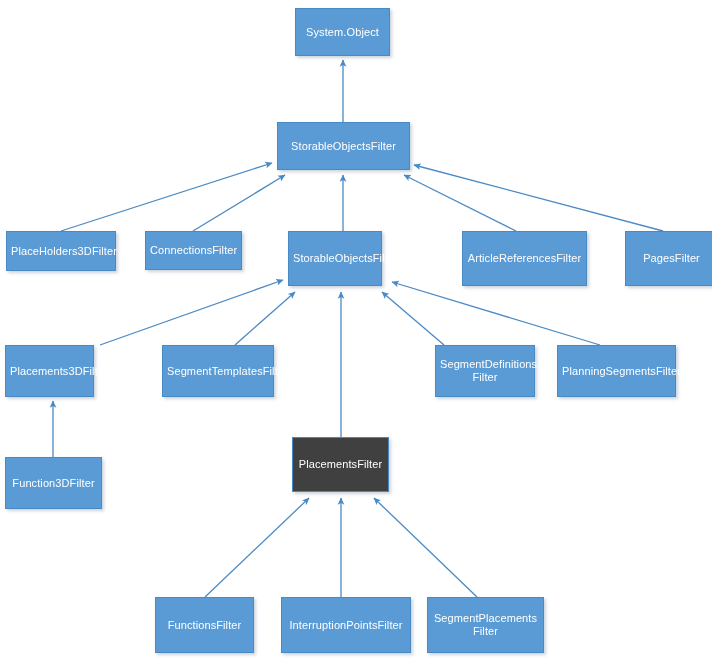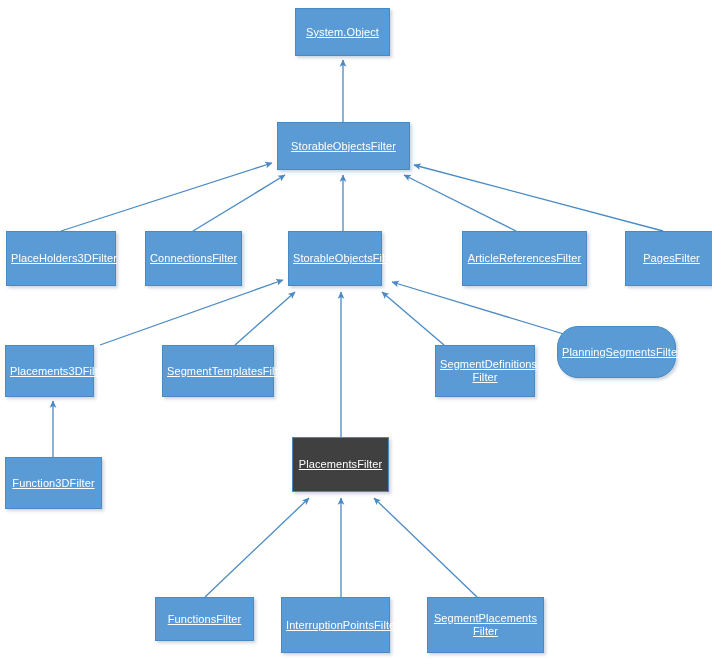--- a/index.html
+++ b/index.html
@@ -33,21 +33,20 @@
     display: flex;
     align-items: center;
     justify-content: center;
     text-align: center;
     color: #ffffff;
     font-size: 11px;
     line-height: 13px;
     letter-spacing: 0.1px;
     padding: 2px 4px;
     z-index: 2;
-    text-decoration: underline;
   }
   .node-label {
     display: block;
     width: 100%;
     white-space: pre-line;
   }
 </style>
 </head>
 <body>
 
@@ -74,24 +73,24 @@
       <line x1="341" y1="597" x2="341" y2="498" stroke="#4A8AC4" stroke-width="1.3" marker-end="url(#arrowhead)"></line>
       <line x1="477" y1="597" x2="374" y2="498" stroke="#4A8AC4" stroke-width="1.3" marker-end="url(#arrowhead)"></line>
     </svg>
   <div id="node-layer">
       <div class="node" style="left: 295px; top: 8px; width: 95px; height: 48px; background: rgb(91, 155, 213); border-color: rgb(74, 138, 196); color: rgb(255, 255, 255);">
         <span class="node-label">System.Object</span>
       </div>
       <div class="node" style="left: 277px; top: 122px; width: 133px; height: 48px; background: rgb(91, 155, 213); border-color: rgb(74, 138, 196); color: rgb(255, 255, 255);">
         <span class="node-label">StorableObjectsFilter</span>
       </div>
-      <div class="node" style="left: 6px; top: 231px; width: 110px; height: 55px; background: rgb(91, 155, 213); border-color: rgb(74, 138, 196); color: rgb(255, 255, 255);">
+      <div class="node" style="left: 6px; top: 231px; width: 110px; height: 40px; background: rgb(91, 155, 213); border-color: rgb(74, 138, 196); color: rgb(255, 255, 255);">
         <span class="node-label">PlaceHolders3DFilter</span>
       </div>
-      <div class="node" style="left: 145px; top: 231px; width: 97px; height: 55px; background: rgb(91, 155, 213); border-color: rgb(74, 138, 196); color: rgb(255, 255, 255);">
+      <div class="node" style="left: 145px; top: 231px; width: 97px; height: 39px; background: rgb(91, 155, 213); border-color: rgb(74, 138, 196); color: rgb(255, 255, 255);">
         <span class="node-label">ConnectionsFilter</span>
       </div>
       <div class="node" style="left: 288px; top: 231px; width: 94px; height: 55px; background: rgb(91, 155, 213); border-color: rgb(74, 138, 196); color: rgb(255, 255, 255);">
         <span class="node-label">StorableObjectsFilter</span>
       </div>
       <div class="node" style="left: 462px; top: 231px; width: 125px; height: 55px; background: rgb(91, 155, 213); border-color: rgb(74, 138, 196); color: rgb(255, 255, 255);">
         <span class="node-label">ArticleReferencesFilter</span>
       </div>
       <div class="node" style="left: 613px; top: 231px; width: 93px; height: 55px; background: rgb(91, 155, 213); border-color: rgb(74, 138, 196); color: rgb(255, 255, 255); margin-left: 12px;">
         <span class="node-label">PagesFilter</span>
@@ -99,33 +98,33 @@
       <div class="node" style="left: 5px; top: 345px; width: 89px; height: 52px; background: rgb(91, 155, 213); border-color: rgb(74, 138, 196); color: rgb(255, 255, 255);">
         <span class="node-label">Placements3DFilter</span>
       </div>
       <div class="node" style="left: 162px; top: 345px; width: 112px; height: 52px; background: rgb(91, 155, 213); border-color: rgb(74, 138, 196); color: rgb(255, 255, 255); justify-content: center;">
         <span class="node-label">SegmentTemplatesFilter</span>
       </div>
       <div class="node" style="left: 398px; top: 345px; width: 100px; height: 52px; background: rgb(91, 155, 213); border-color: rgb(74, 138, 196); color: rgb(255, 255, 255); margin-left: 37px;">
         <span class="node-label">SegmentDefinitions
 Filter</span>
       </div>
-      <div class="node" style="left: 557px; top: 326px; width: 119px; height: 52px; background: rgb(91, 155, 213); border-color: rgb(74, 138, 196); color: rgb(255, 255, 255); border-radius: 21px;">
+      <div class="node" style="left: 557px; top: 345px; width: 119px; height: 52px; background: rgb(91, 155, 213); border-color: rgb(74, 138, 196); color: rgb(255, 255, 255);">
         <span class="node-label">PlanningSegmentsFilter</span>
       </div>
       <div class="node" style="left: 5px; top: 457px; width: 97px; height: 52px; background: rgb(91, 155, 213); border-color: rgb(74, 138, 196); color: rgb(255, 255, 255);">
         <span class="node-label">Function3DFilter</span>
       </div>
       <div class="node" style="left: 292px; top: 437px; width: 97px; height: 55px; background: #404040; border-color: rgb(74, 138, 196); color: rgb(255, 255, 255);">
         <span class="node-label">PlacementsFilter</span>
       </div>
-      <div class="node" style="left: 155px; top: 597px; width: 99px; height: 44px; background: rgb(91, 155, 213); border-color: rgb(74, 138, 196); color: rgb(255, 255, 255);">
+      <div class="node" style="left: 155px; top: 597px; width: 99px; height: 56px; background: rgb(91, 155, 213); border-color: rgb(74, 138, 196); color: rgb(255, 255, 255);">
         <span class="node-label">FunctionsFilter</span>
       </div>
-      <div class="node" style="left: 281px; top: 597px; width: 109px; height: 56px; background: rgb(91, 155, 213); border-color: rgb(74, 138, 196); color: rgb(255, 255, 255); justify-content: center;">
+      <div class="node" style="left: 281px; top: 597px; width: 130px; height: 56px; background: rgb(91, 155, 213); border-color: rgb(74, 138, 196); color: rgb(255, 255, 255); justify-content: center;">
         <span class="node-label">InterruptionPointsFilter</span>
       </div>
       <div class="node" style="left: 427px; top: 597px; width: 117px; height: 56px; background: rgb(91, 155, 213); border-color: rgb(74, 138, 196); color: rgb(255, 255, 255);">
         <span class="node-label">SegmentPlacements
 Filter</span>
       </div>
     </div>
 </div>
 
 </body></html>

